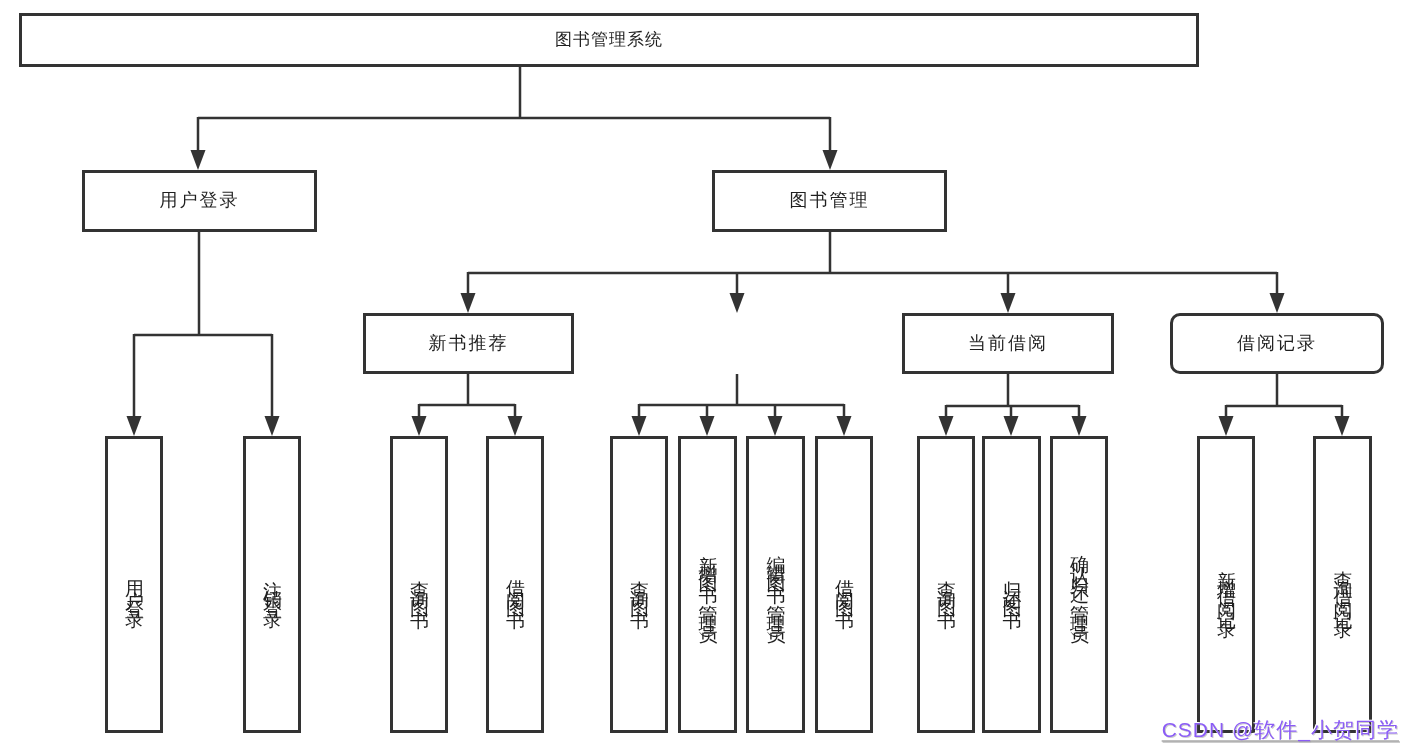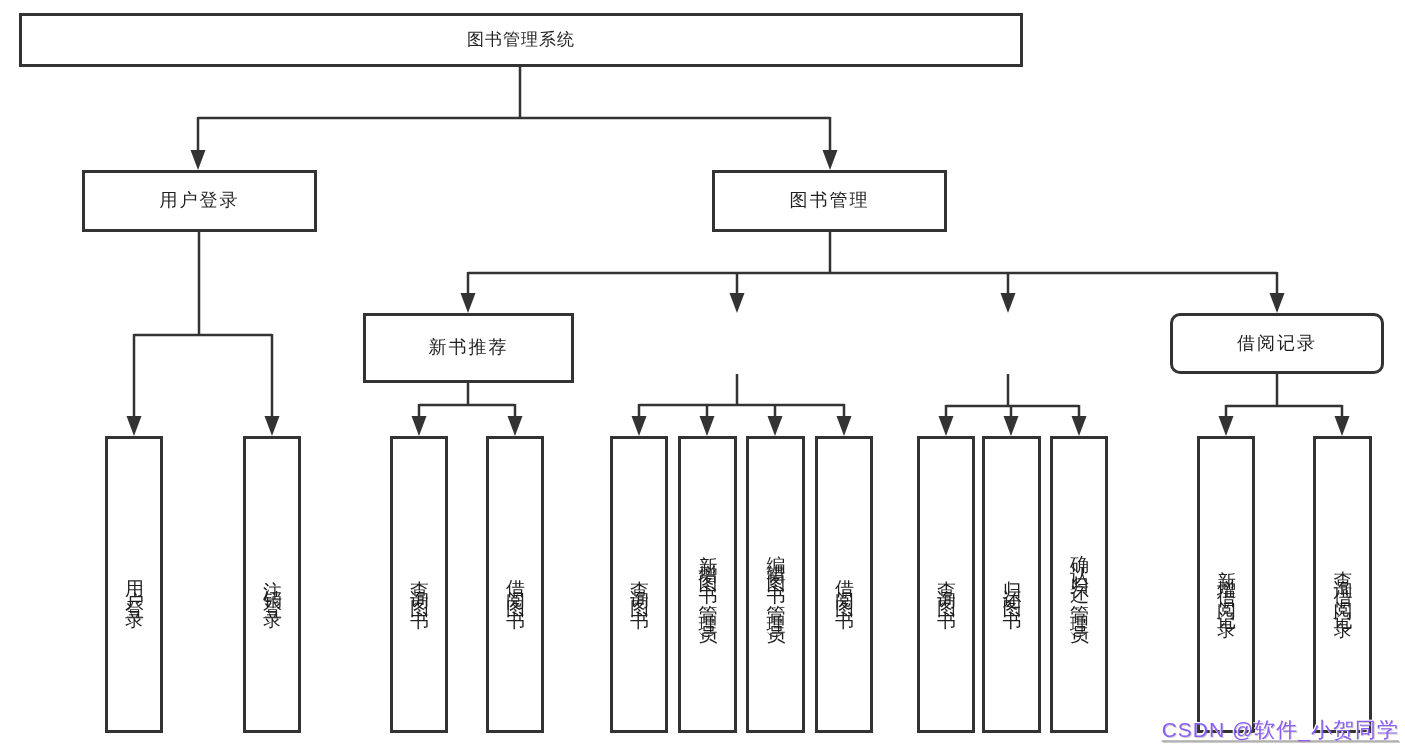--- a/index.html
+++ b/index.html
@@ -89,26 +89,27 @@
     </g>
 
     <g>
       <path d="M1277,374 V406 M1226,406 H1342"></path>
       <path d="M1226,405 V418 M1342,405 V418"></path>
       <polygon fill="#333333" stroke="none" points="1218.5,416 1233.5,416 1226,436"></polygon>
       <polygon fill="#333333" stroke="none" points="1334.5,416 1349.5,416 1342,436"></polygon>
     </g>
   </svg>
 
-  <div class="node root" style="left:19px;top:13px;width:1004px;height:54px;">图书管理系统</div>
+  <div class="node root" style="left:19px;top:13px;width:1180px;height:54px;">图书管理系统</div>
 
   <div class="node" style="left:82px;top:170px;width:235px;height:62px;">用户登录</div>
   <div class="node" style="left:712px;top:170px;width:235px;height:62px;">图书管理</div>
 
-  <div class="node" style="left:363px;top:313px;width:211px;height:70px;">新书推荐</div>
+  <div class="node" style="left:363px;top:313px;width:211px;height:61px;">新书推荐</div>
+  <div class="node" style="left:902px;top:313px;width:212px;height:61px;">当前借阅</div>
   <div class="node" style="left:1170px;top:313px;width:214px;height:61px;border-radius:10px;">借阅记录</div>
 
   <div class="node leaf" style="left:105px;top:436px;width:58px;height:297px;">用户登录</div>
   <div class="node leaf" style="left:243px;top:436px;width:58px;height:297px;">注销登录</div>
 
   <div class="node leaf" style="left:390px;top:436px;width:58px;height:297px;">查询图书</div>
   <div class="node leaf" style="left:486px;top:436px;width:58px;height:297px;">借阅图书</div>
 
   <div class="node leaf" style="left:610px;top:436px;width:58px;height:297px;">查询图书</div>
   <div class="node leaf" style="left:678px;top:436px;width:59px;height:297px;">新增图书（管理员）</div>

